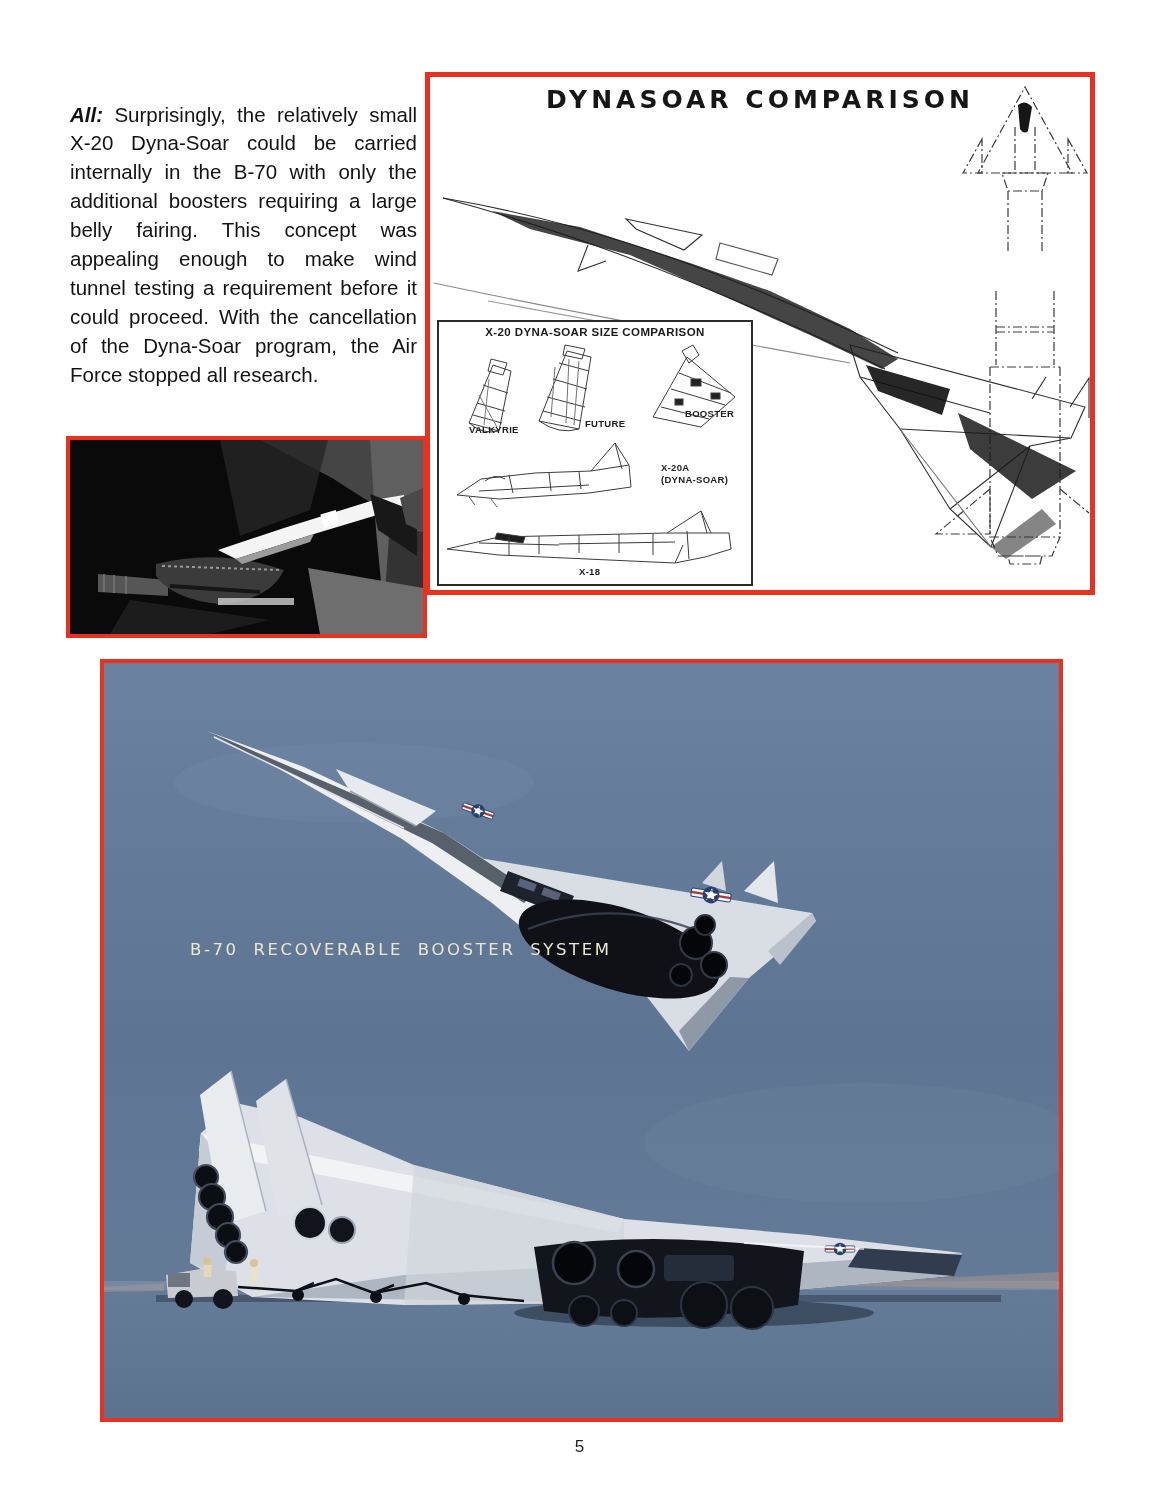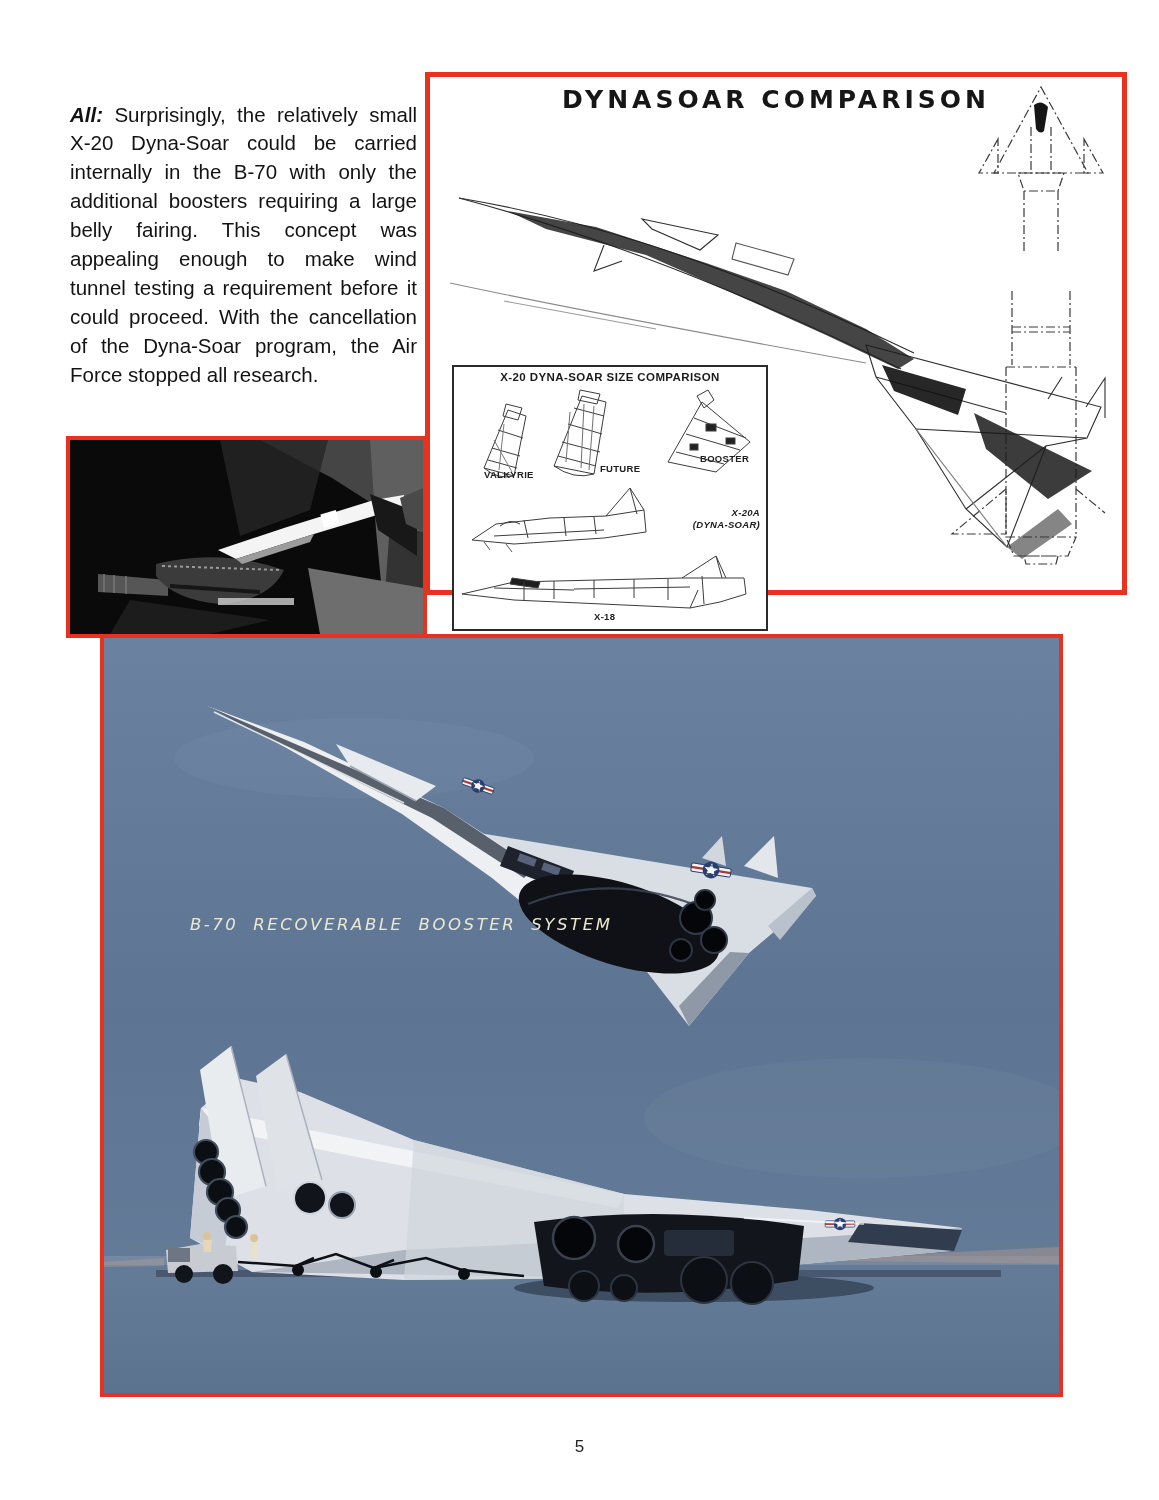--- a/index.html
+++ b/index.html
@@ -15,44 +15,44 @@
   }
   
   .article{
     position:absolute;left:70px;top:80px;width:347px;
     font-size:20.5px;line-height:28.9px;color:#131313;text-align:justify;
   }
   .lead{font-weight:bold;font-style:italic;margin-top:14px;}
   
   .redframe{position:absolute;border:5px solid #e8321f;background:#ffffff;box-sizing:content-box;}
   
-  #fig-dynasoar{left:425px;top:72px;width:660px;height:513px;padding-left:32px;}
+  #fig-dynasoar{left:425px;top:72px;width:660px;height:513px;}
   .fig1-title{
     position:absolute;top:8px;left:0;width:100%;text-align:center;
     font-family:"DejaVu Sans",sans-serif;font-size:25px;font-weight:600;
     letter-spacing:4px;color:#161616;white-space:nowrap;
   }
   .absfill{position:absolute;left:0;top:0;width:100%;height:100%;}
   
   #inset-box{
-    position:absolute;left:22px;top:243px;width:312px;height:262px;
-    border:2px solid #2b2b2b;background:#ffffff;margin-top:45px;
+    position:absolute;left:7px;top:243px;width:312px;height:262px;
+    border:2px solid #2b2b2b;background:#ffffff;
   }
   .inset-title{
     position:absolute;top:4px;left:0;width:100%;text-align:center;
     font-size:11.5px;font-weight:bold;color:#1b1b1b;letter-spacing:.4px;white-space:nowrap;
   }
   .inset-label{
     position:absolute;font-size:9.5px;font-weight:bold;color:#202020;letter-spacing:.3px;white-space:nowrap;
   }
-  #lbl-x20a{text-align:right;line-height:11.5px;width:84px;font-style:italic;}
+  #lbl-x20a{text-align:left;line-height:11.5px;width:84px;}
   
   #fig-photo{left:66px;top:436px;width:353px;height:194px;border-width:4px;background:#000;}
   
-  #fig-painting{left:100px;top:634px;width:955px;height:755px;border-width:4px;background:#5f7795;font-style:italic;}
+  #fig-painting{left:100px;top:659px;width:955px;height:755px;border-width:4px;background:#5f7795;}
   .painting-caption{
     position:absolute;left:86px;top:277px;
     font-family:"DejaVu Sans",sans-serif;font-size:16.5px;font-weight:500;
     color:#ece8cf;letter-spacing:2.6px;word-spacing:7px;white-space:nowrap;
   }
   
   .page-number{
     position:absolute;top:1437px;left:0;width:100%;text-align:center;
     font-size:17px;color:#222;
   }

